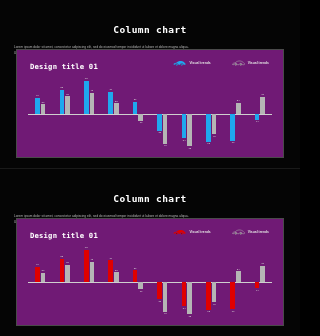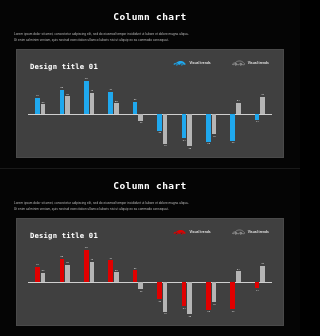--- a/index.html
+++ b/index.html
@@ -9,30 +9,30 @@
     background:#000;color:#fff;
   }
   .slide{
     position:relative;width:300px;height:168px;
     background:#050505;box-sizing:border-box;overflow:hidden;
   }
   .slide + .slide{border-top:1px solid #1a1a1a;}
   .slide-title{
     text-align:center;font-size:9.5px;font-weight:bold;
     letter-spacing:.4px;color:#ffffff;
-    padding-top:11px;margin:0;
+    padding-top:24px;margin:0;
   }
   .lorem{
     margin:9px 14px 0 14px;font-size:3.1px;line-height:1.95;
     color:#b9b9b9;font-family:"Liberation Sans",sans-serif;
     letter-spacing:.05px;
   }
   .panel{
     position:absolute;left:16px;right:16px;top:49px;bottom:10px;
-    border:1px solid #4a4a4a;box-sizing:border-box;background:#404040;
+    border:1px solid #4a4a4a;box-sizing:border-box;background:#701a75;
   }
   .panel-head{
     position:absolute;left:13px;top:10px;right:10px;height:14px;
   }
   .design-title{
     font-size:7.2px;font-weight:bold;color:#fff;letter-spacing:.2px;
     line-height:14px;
   }
   .legend{
     position:absolute;right:4px;top:0px;display:flex;gap:21px;align-items:center;

